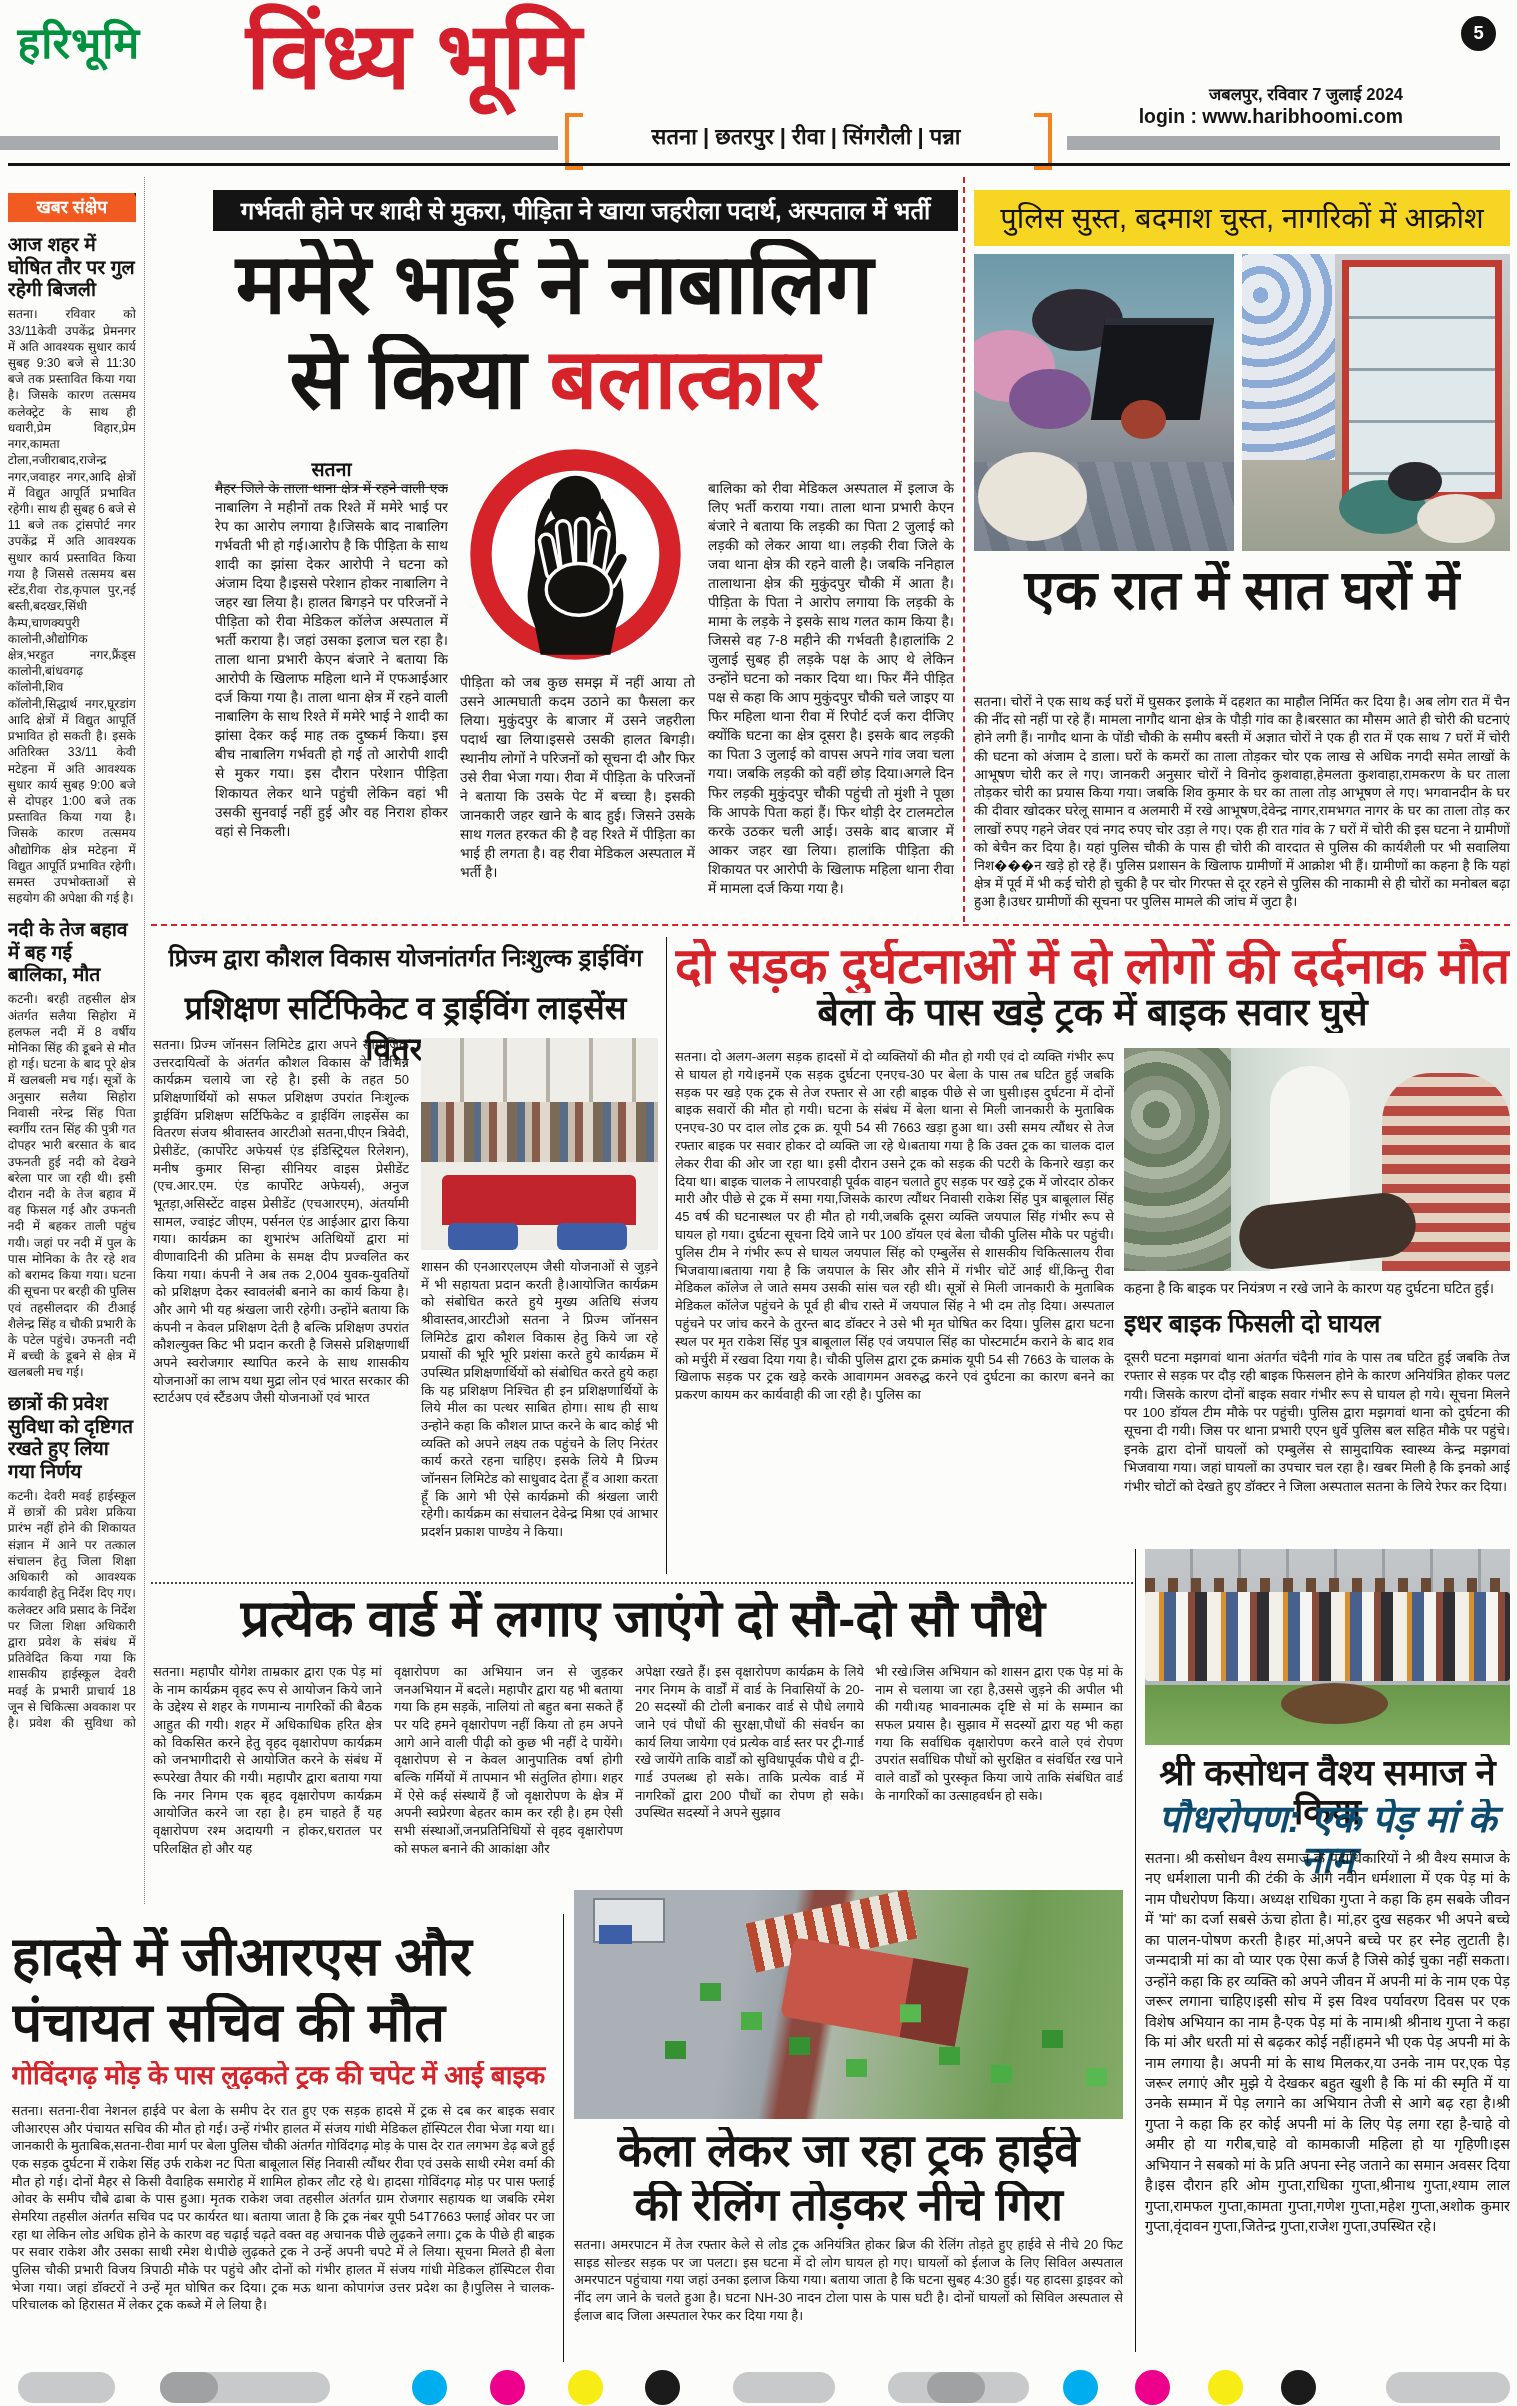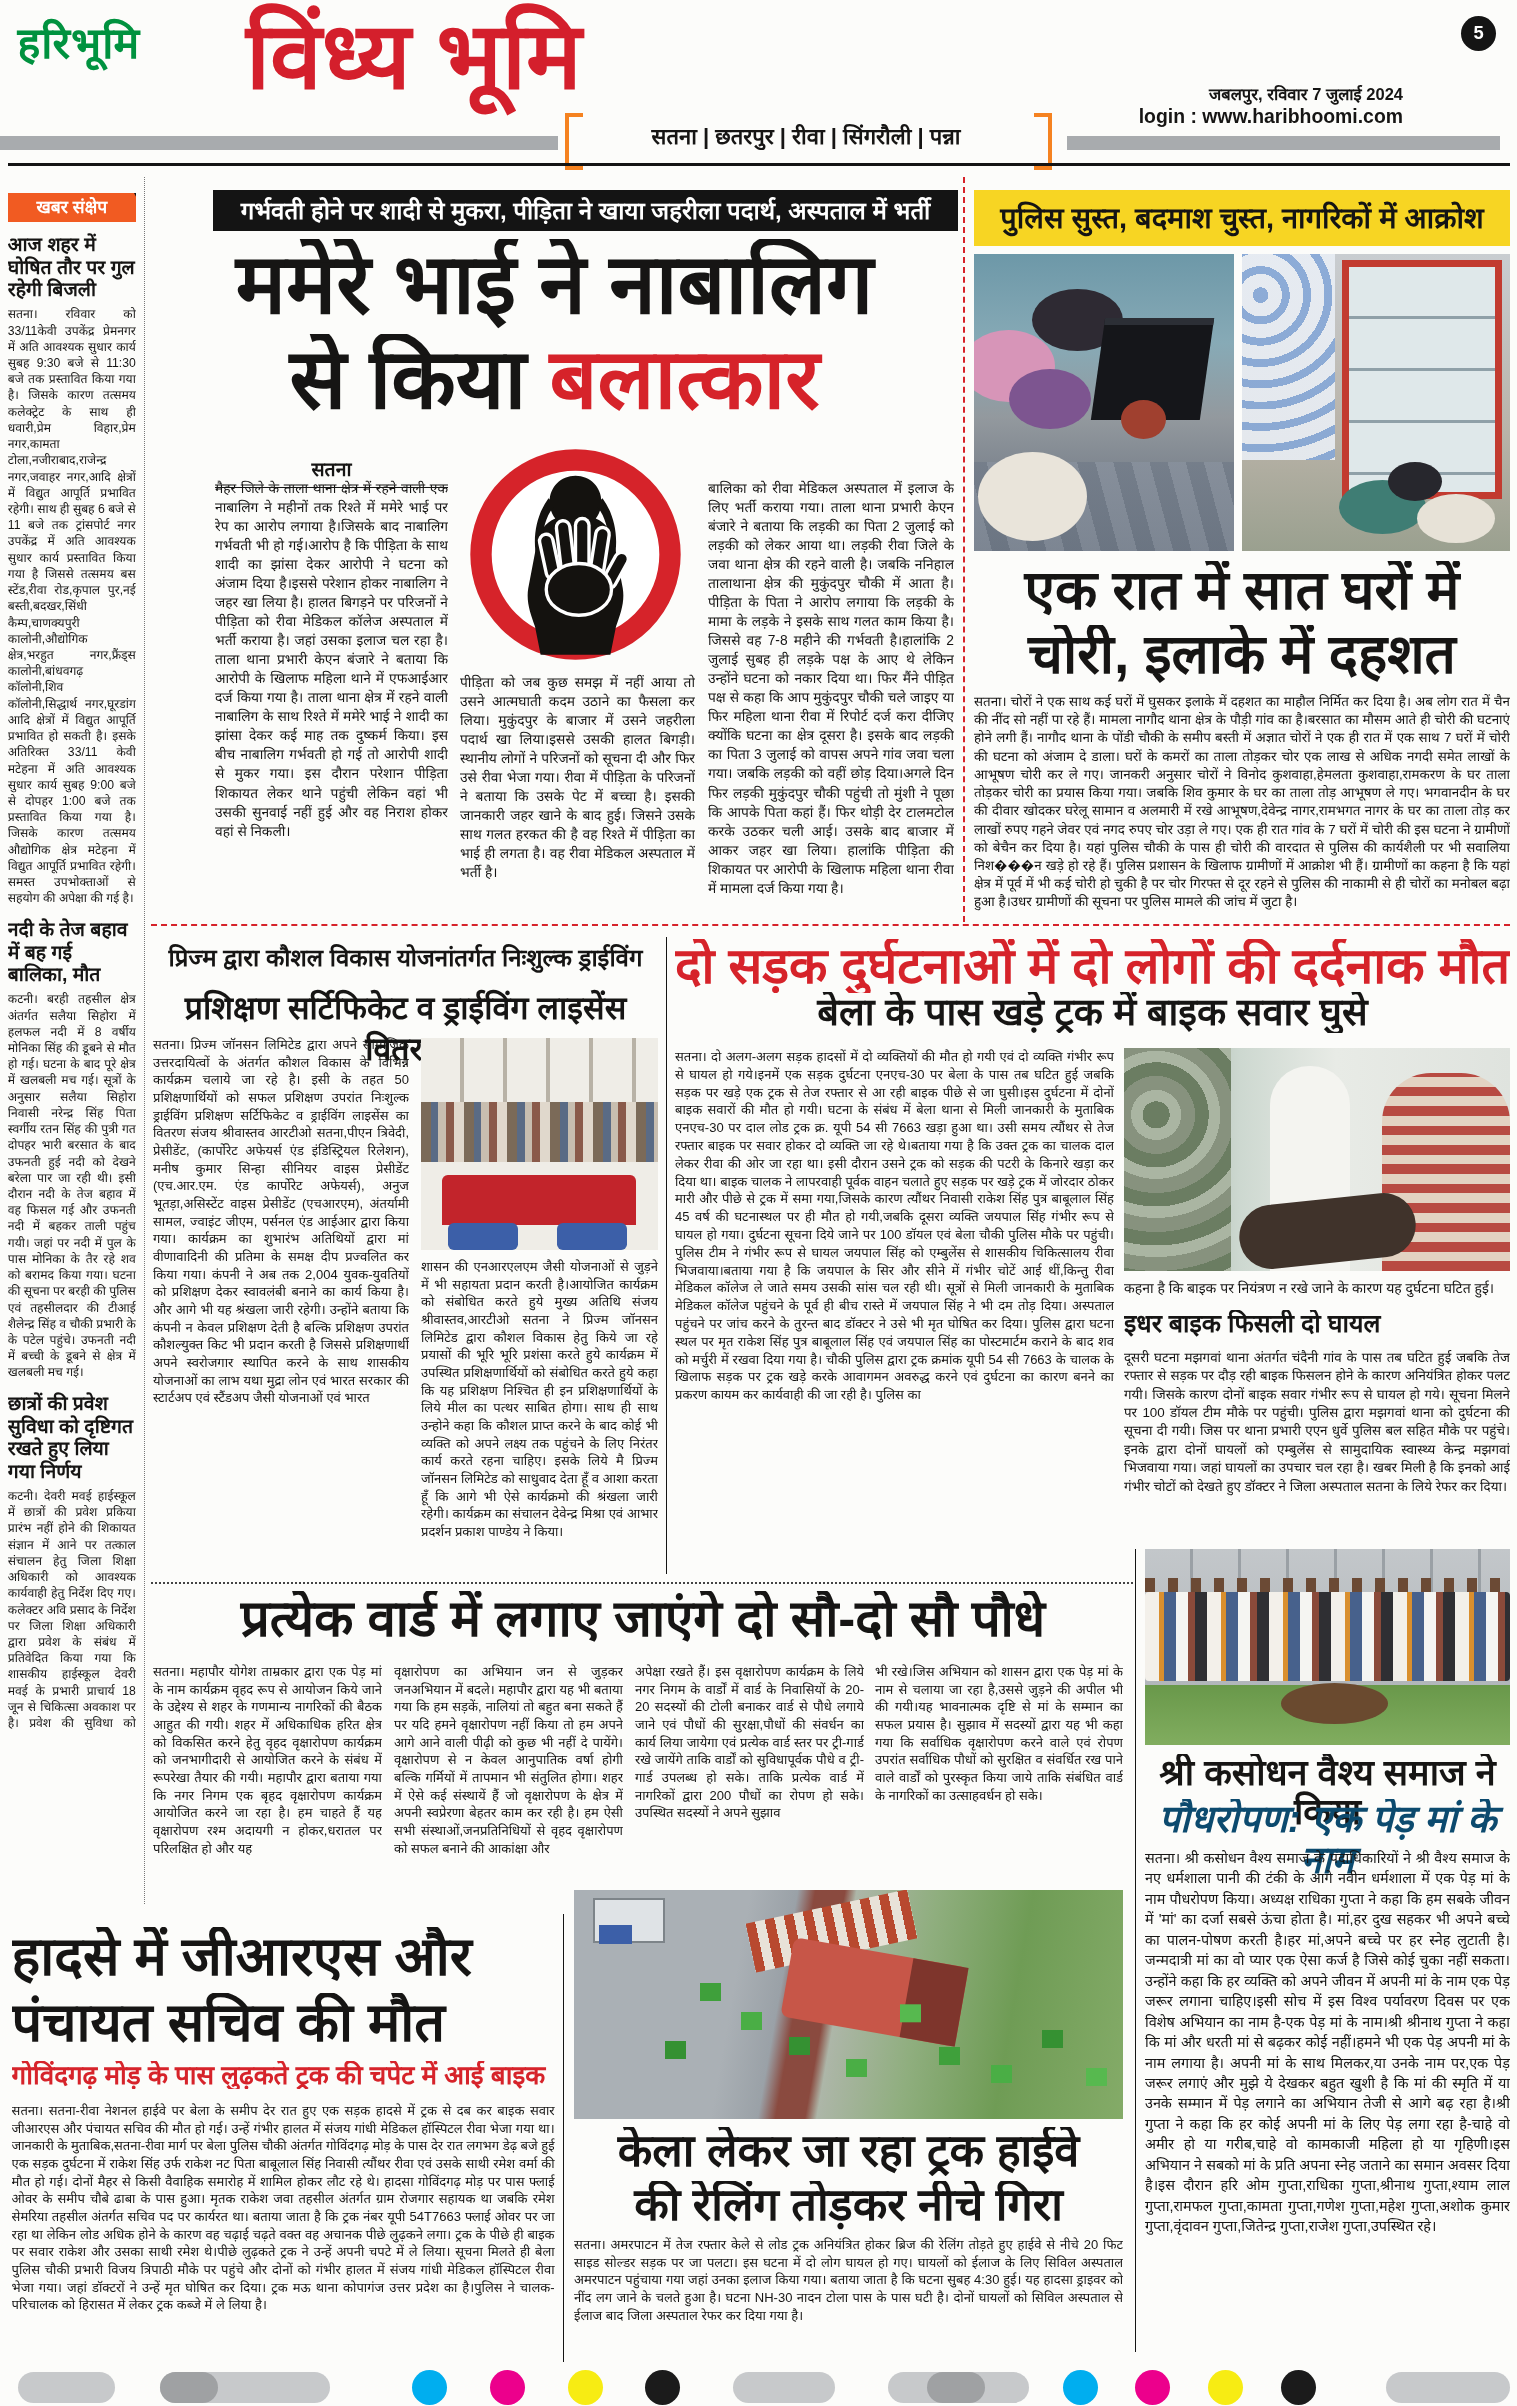--- a/index.html
+++ b/index.html
@@ -20,21 +20,21 @@
   .page-circle{width:35px;height:35px;border-radius:50%;background:#141414;color:#fff;
                display:flex;align-items:center;justify-content:center;font-size:18.4px;font-weight:700;}
   .brief-head{position:relative;background:#f15b22;color:#fff;font-weight:800;font-size:17.5px;
               text-align:center;height:29px;line-height:29px;margin-top:15.5px;}
   .brief-head .fold{position:absolute;right:-13.6px;top:0;width:0;height:0;
               border-left:15.5px solid transparent;border-top:29px solid #141414;}
   .brief-title{font-size:19.4px;line-height:1.16;font-weight:800;margin:11.6px 0 5.8px;}
   .brief-body{font-size:12.2px;line-height:1.33;margin:0;text-align:justify;}
   .kicker-dark{background:#141414;color:#fff;font-size:24px;font-weight:700;
                text-align:center;line-height:41px;overflow:hidden;white-space:nowrap;}
-  .kicker-yellow{background:#f7d523;color:#141414;font-size:29px;font-weight:700;
+  .kicker-yellow{background:#f7d523;color:#141414;font-size:29px;font-weight:400;
                text-align:center;line-height:56px;overflow:hidden;white-space:nowrap;}
   .red{color:#d6232a;}
   .green{color:#0c4a6e;font-style:italic;}
 </style>
 </head>
 <body>
 
 <div class="paper">
 
   <div class="abs logo-green" style="left:17.5px;top:11.6px;">हरिभूमि</div>
@@ -118,21 +118,20 @@
   <div class="photo" style="left:1242px;top:254px;width:268px;height:297px;background:linear-gradient(180deg,#c9cdd1,#b9b3a8 60%,#9aa08f);">
     <div style="position:absolute;left:0;top:0;width:93px;height:206px;background:repeating-radial-gradient(circle at 20% 20%,#86a8d8 0 7.8px,#e9eef5 7.8px 21.3px);opacity:.9;"></div>
     <div style="position:absolute;right:7.8px;top:5.8px;width:146px;height:225px;background:#dfe8ea;border:7.8px solid #c23b30;
                 background-image:repeating-linear-gradient(180deg,transparent 0 49px,#8fa0a8 49px 52px);"></div>
     <div class="blob" style="left:97px;bottom:17.5px;width:87px;height:54px;background:#3f7d74;"></div>
     <div class="blob" style="right:15.5px;bottom:7.8px;width:78px;height:49px;background:#e7e2d7;"></div>
     <div class="blob" style="left:146px;bottom:50px;width:54px;height:39px;background:#27272d;"></div>
   </div>
 
   <div class="abs hl ctext" style="left:974px;top:561px;width:536px;font-size:55px;">एक रात में सात घरों में</div>
-  <div class="abs hl ctext" style="left:974px;top:625px;width:536px;font-size:55px;">चोरी, इलाके में दहशत</div>
   <div class="abs jtext" style="left:974px;top:693px;width:536px;height:221px;font-size:13.4px;line-height:1.36;">सतना। चोरों ने एक साथ कई घरों में घुसकर इलाके में दहशत का माहौल निर्मित कर दिया है। अब लोग रात में चैन की नींद सो नहीं पा रहे हैं। मामला नागौद थाना क्षेत्र के पौड़ी गांव का है।बरसात का मौसम आते ही चोरी की घटनाएं होने लगी हैं। नागौद थाना के पोंडी चौकी के समीप बस्ती में अज्ञात चोरों ने एक ही रात में एक साथ 7 घरों में चोरी की घटना को अंजाम दे डाला। घरों के कमरों का ताला तोड़कर चोर एक लाख से अधिक नगदी समेत लाखों के आभूषण चोरी कर ले गए। जानकरी अनुसार चोरों ने विनोद कुशवाहा,हेमलता कुशवाहा,रामकरण के घर ताला तोड़कर चोरी का प्रयास किया गया। जबकि शिव कुमार के घर का ताला तोड़ आभूषण ले गए। भगवानदीन के घर की दीवार खोदकर घरेलू सामान व अलमारी में रखे आभूषण,देवेन्द्र नागर,रामभगत नागर के घर का ताला तोड़ कर लाखों रुपए गहने जेवर एवं नगद रुपए चोर उड़ा ले गए। एक ही रात गांव के 7 घरों में चोरी की इस घटना ने ग्रामीणों को बेचैन कर दिया है। यहां पुलिस चौकी के पास ही चोरी की वारदात से पुलिस की कार्यशैली पर भी सवालिया निश���न खड़े हो रहे हैं। पुलिस प्रशासन के खिलाफ ग्रामीणों में आक्रोश भी हैं। ग्रामीणों का कहना है कि यहां क्षेत्र में पूर्व में भी कई चोरी हो चुकी है पर चोर गिरफ्त से दूर रहने से पुलिस की नाकामी से ही चोरों का मनोबल बढ़ा हुआ है।उधर ग्रामीणों की सूचना पर पुलिस मामले की जांच में जुटा है।</div>
 
   <div class="abs" style="left:151px;top:924px;width:1359px;border-top:2.9px dashed #d6232a;height:0;"></div>
 
   <div class="abs hl ctext" style="left:153px;top:943px;width:505px;font-size:24px;line-height:1.28;">प्रिज्म द्वारा कौशल विकास योजनांतर्गत निःशुल्क ड्राईविंग</div>
   <div class="abs hl ctext" style="left:153px;top:988px;width:505px;font-size:32px;line-height:1.28;">प्रशिक्षण सर्टिफिकेट व ड्राईविंग लाइसेंस वितरण</div>
   <div class="abs jtext" style="left:153px;top:1036px;width:256px;height:538px;font-size:13px;line-height:1.36;">सतना। प्रिज्म जॉनसन लिमिटेड द्वारा अपने सामाजिक उत्तरदायित्वों के अंतर्गत कौशल विकास के विभिन्न कार्यक्रम चलाये जा रहे है। इसी के तहत 50 प्रशिक्षणार्थियों को सफल प्रशिक्षण उपरांत निःशुल्क ड्राईविंग प्रशिक्षण सर्टिफिकेट व ड्राईविंग लाइसेंस का वितरण संजय श्रीवास्तव आरटीओ सतना,पीएन त्रिवेदी, प्रेसीडेंट, (कार्पोरेट अफेयर्स एंड इंडिस्ट्रियल रिलेशन), मनीष कुमार सिन्हा सीनियर वाइस प्रेसीडेंट (एच.आर.एम. एंड कार्पोरेट अफेयर्स), अनुज भूतड़ा,असिस्टेंट वाइस प्रेसीडेंट (एचआरएम), अंतर्यामी सामल, ज्वाइंट जीएम, पर्सनल एंड आईआर द्वारा किया गया। कार्यक्रम का शुभारंभ अतिथियों द्वारा मां वीणावादिनी की प्रतिमा के समक्ष दीप प्रज्वलित कर किया गया। कंपनी ने अब तक 2,004 युवक-युवतियों को प्रशिक्षण देकर स्वावलंबी बनाने का कार्य किया है। और आगे भी यह श्रंखला जारी रहेगी। उन्होंने बताया कि कंपनी न केवल प्रशिक्षण देती है बल्कि प्रशिक्षण उपरांत कौशल्युक्त किट भी प्रदान करती है जिससे प्रशिक्षणार्थी अपने स्वरोजगार स्थापित करने के साथ शासकीय योजनाओं का लाभ यथा मुद्रा लोन एवं भारत सरकार की स्टार्टअप एवं स्टैंडअप जैसी योजनाओं एवं भारत</div>
 
   <div class="photo" style="left:421px;top:1038px;width:237px;height:212px;background:#efede7;">
     <div style="position:absolute;left:0;top:0;width:100%;height:64px;background:linear-gradient(#f0eee8,#ddd8cf);background-image:repeating-linear-gradient(90deg,transparent 0 39px,#b8b2a6 39px 43px);"></div>

